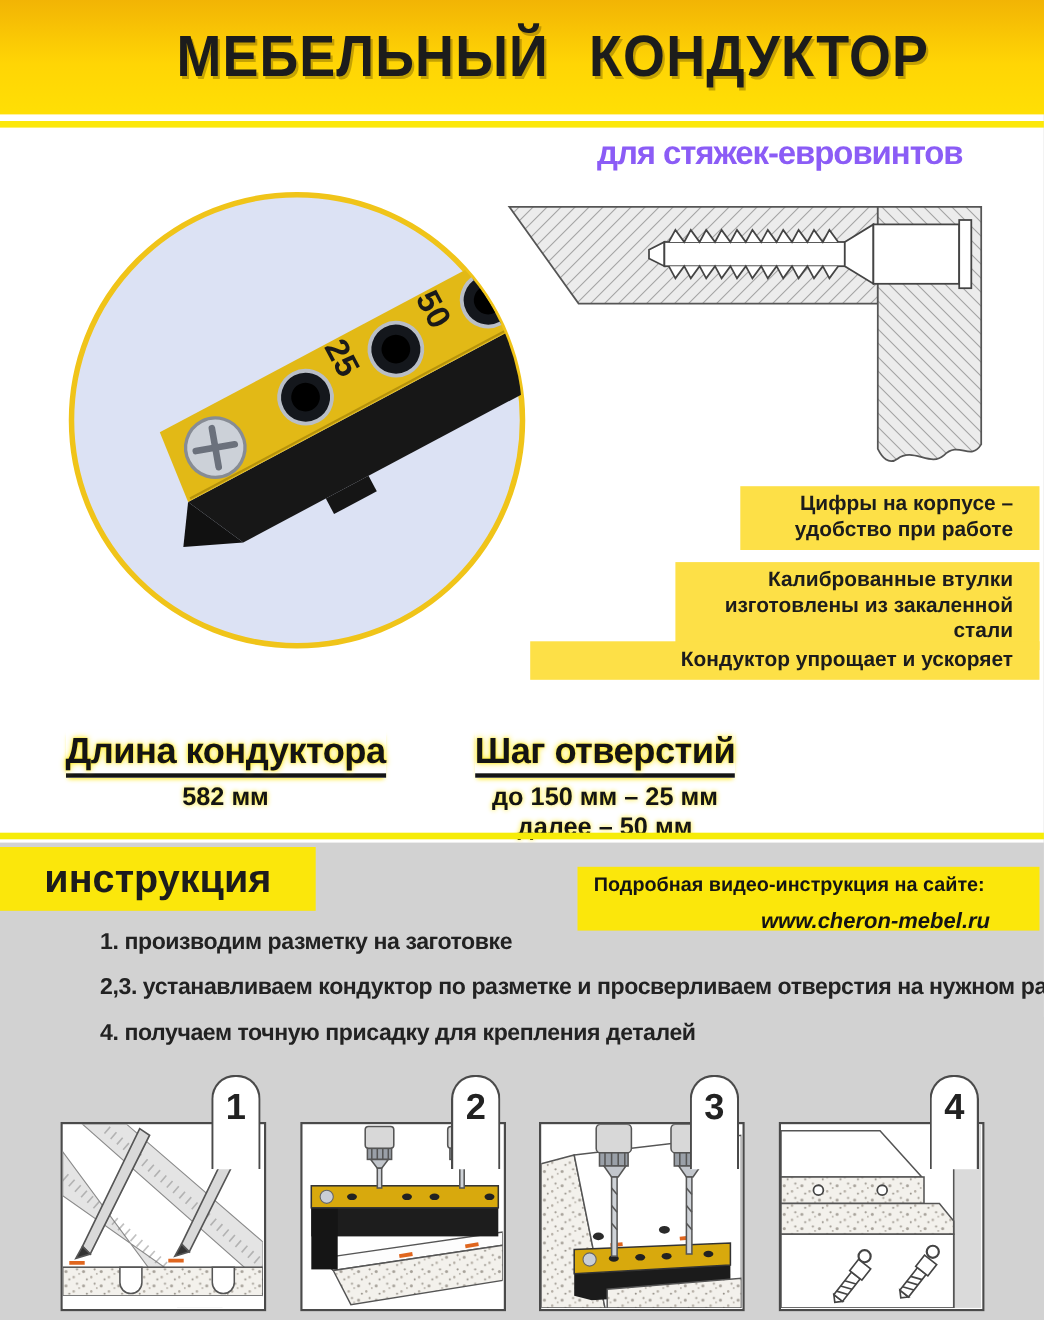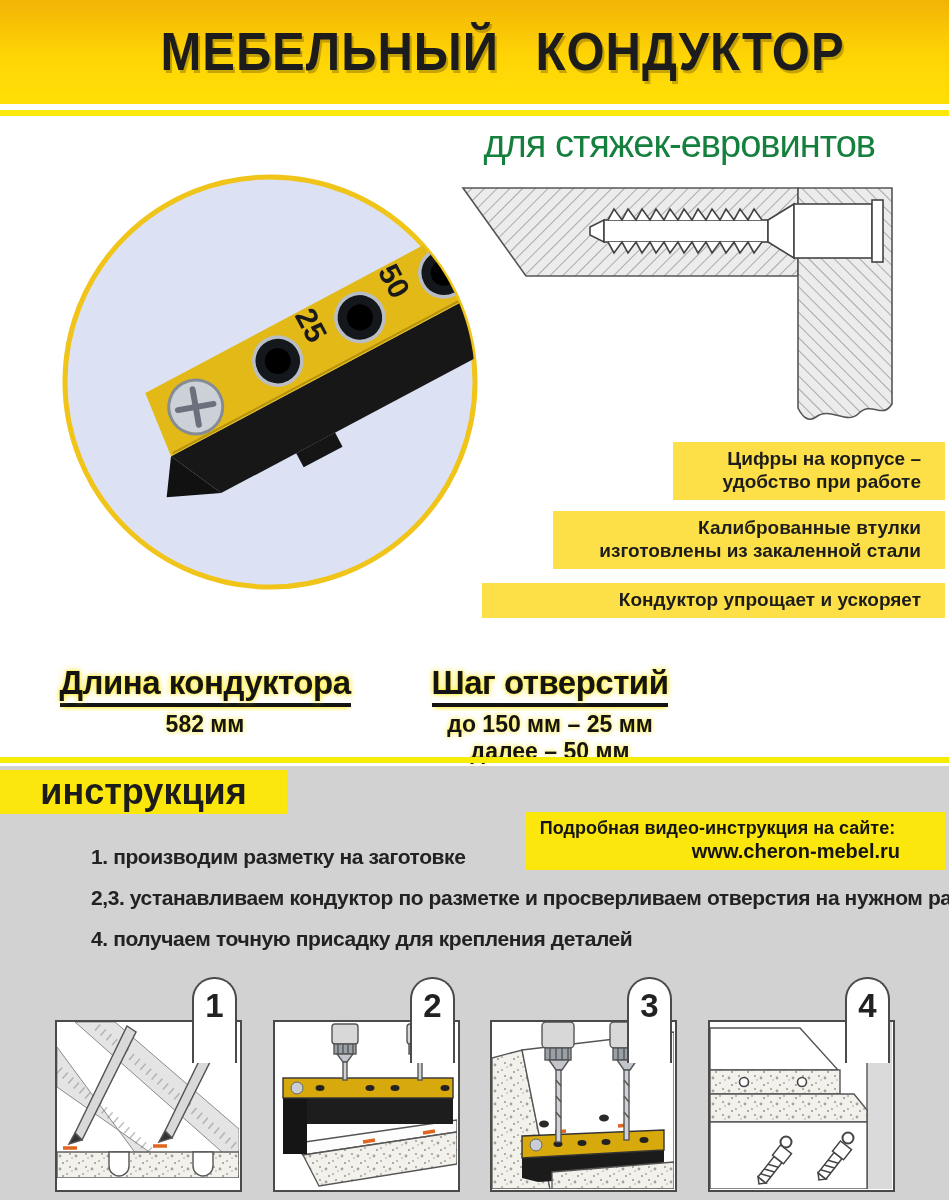--- a/index.html
+++ b/index.html
@@ -8,59 +8,59 @@
 
   
   .banner{position:absolute;left:0;top:0;width:949px;height:104px;
           background:linear-gradient(180deg,#f2b405 0%,#ffd505 55%,#ffdf05 100%);
           display:flex;align-items:center;justify-content:center;padding-left:28px;}
   .banner h1{margin:0;font-size:49px;font-weight:900;letter-spacing:1px;word-spacing:22px;
              color:#1c1c1c;text-shadow:2px 2px 0 rgba(90,70,0,.35);transform:scaleY(1.08);}
   .yellow-strip{position:absolute;left:0;top:110px;width:949px;height:6px;background:#fce80a;}
 
   
-  .subtitle{position:absolute;top:123px;right:74px;font-size:38px;font-weight:400;
-            letter-spacing:-1px;color:#15803d;}
+  .subtitle{position:absolute;top:123px;right:74px;font-size:30px;font-weight:700;
+            letter-spacing:-1px;color:#8b5cf6;}
 
   
   .photo{position:absolute;left:58px;top:170px;width:424px;height:424px;}
   .diagram{position:absolute;left:458px;top:176px;width:474px;height:284px;}
 
   
   .callout{position:absolute;right:4px;background:#fde047;color:#1c1c1c;
            font-weight:800;font-size:19px;line-height:1.2;text-align:right;
            padding:6px 24px 6px 10px;box-sizing:border-box;}
   .co1{top:442px;width:272px;}
-  .co2{top:511px;width:392px;}
+  .co2{top:511px;width:331px;}
   .co3{top:583px;width:463px;}
 
   
   .specs{position:absolute;left:0;top:664px;width:949px;height:92px;}
   .spec{position:absolute;text-align:center;}
   .spec .t{display:inline-block;font-size:33px;font-weight:900;letter-spacing:-0.5px;color:#141414;
            border-bottom:4px solid #141414;padding-bottom:1px;
            text-shadow:0 0 6px rgba(255,232,0,.95),0 0 2px rgba(255,232,0,.9);
            box-shadow:0 3px 4px -2px rgba(255,232,0,.9);}
   .spec .v{font-size:23px;font-weight:800;margin-top:4px;color:#141414;
            text-shadow:0 0 5px rgba(255,232,0,.95);}
   .sp1{left:40px;width:330px;}
   .sp2{left:415px;width:270px;}
   .sp3{left:720px;width:200px;}
 
   .divider{position:absolute;left:0;top:757px;width:949px;height:6px;background:#f6ec08;}
 
   
   .gray{position:absolute;left:0;top:766px;width:949px;height:434px;background:#d2d2d2;}
-  .instr-head{position:absolute;left:0;top:770px;width:287px;height:44px;background:#fbe70b;
+  .instr-head{position:absolute;left:0;top:770px;width:287px;height:58px;background:#fbe70b;
               display:flex;align-items:center;justify-content:center;
               font-size:36px;font-weight:900;color:#1c1c1c;}
-  .video-box{position:absolute;left:525px;top:812px;width:420px;height:58px;background:#fbe70b;
+  .video-box{position:absolute;left:525px;top:788px;width:420px;height:58px;background:#fbe70b;
              box-sizing:border-box;padding:6px 45px 4px 10px;color:#141414;}
   .video-box .l1{font-size:18px;font-weight:800;text-align:center;}
-  .video-box .l2{font-size:20px;font-weight:800;text-align:right;margin-top:1px;}
+  .video-box .l2{font-size:20px;font-weight:800;text-align:right;margin-top:12px;font-style:italic;}
 
   .steps{position:absolute;left:46px;top:845px;width:890px;margin-left:45px;}
   .steps .step{font-size:21px;font-weight:800;letter-spacing:-0.4px;color:#222;
                margin-bottom:17px;white-space:nowrap;}
 
   
   .panel{position:absolute;top:1020px;width:187px;height:172px;background:#fff;
          border:2.5px solid #4a4a4a;box-sizing:border-box;}
   .panel svg{position:absolute;left:0;top:0;}
   .badge{position:absolute;top:-45px;right:3px;width:45px;height:86px;background:#fff;

